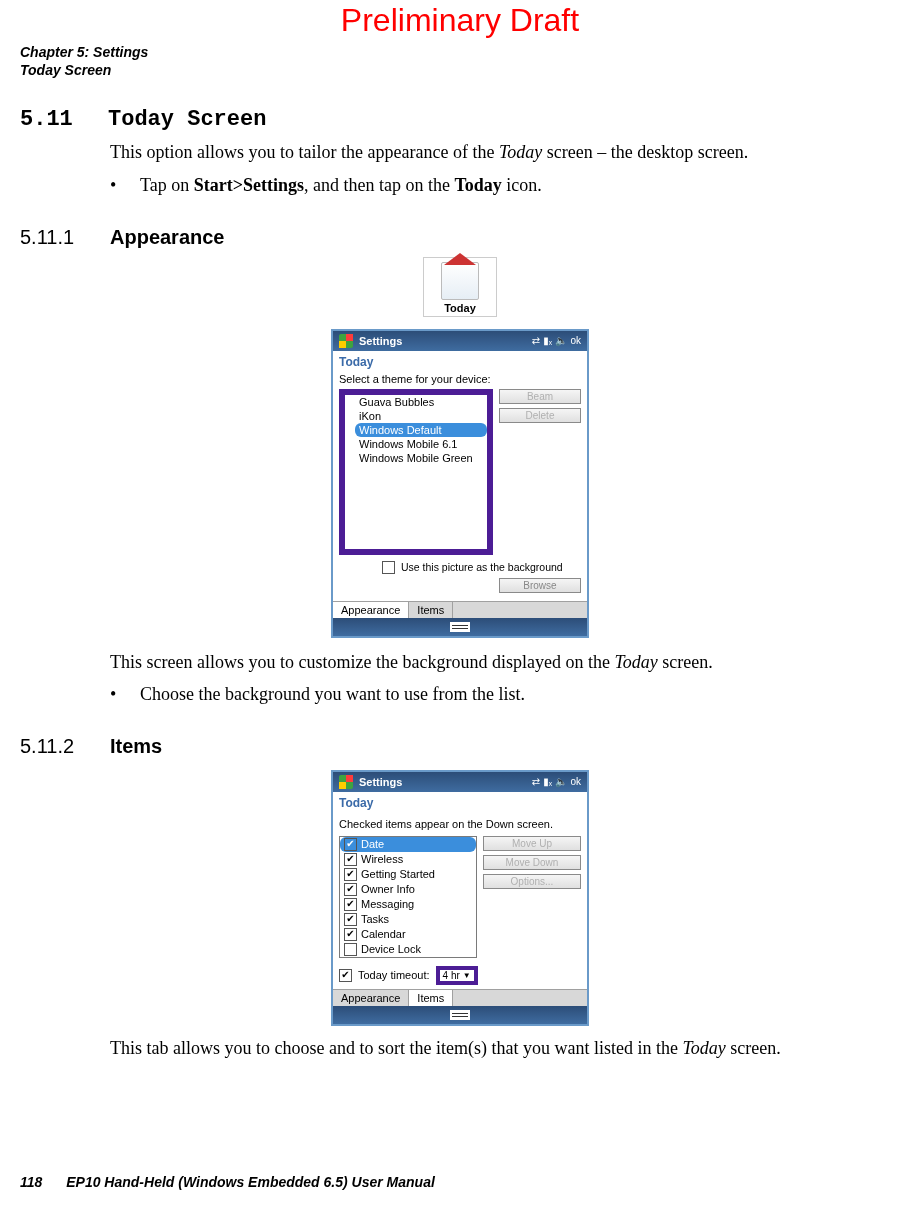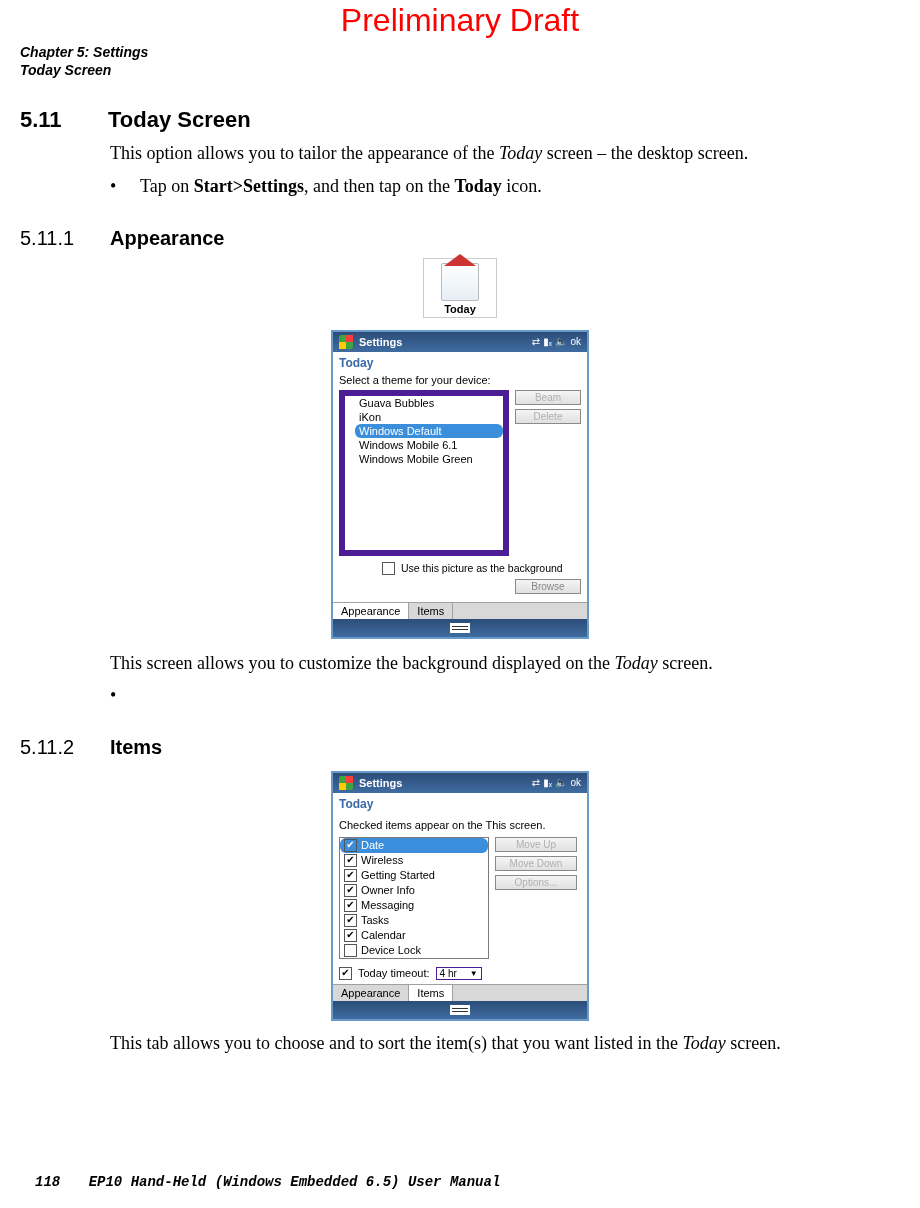--- a/index.html
+++ b/index.html
@@ -29,21 +29,21 @@
     font-weight: bold;
     font-size: 14px;
     font-family: "Trebuchet MS", Arial, sans-serif;
     line-height: 1.3;
     margin-top: 4px;
   }
   .section-row {
     display: flex;
     gap: 28px;
     margin-top: 28px;
-    font-family: Liberation Sans, sans-serif;
+    font-family: Liberation Mono, monospace;
   }
   .section-num {
     font-weight: bold;
     font-size: 22px;
     min-width: 60px;
   }
   .section-title {
     font-weight: bold;
     font-size: 22px;
   }
@@ -185,21 +185,21 @@
   .selected {
     background: #3b8edc;
     color: #fff;
     border-radius: 6px;
   }
   .btn {
     border: 1px solid #8a8a8a;
     background: linear-gradient(#f5f5f5, #e0e0e0);
     font-size: 10px;
     text-align: center;
-    padding: 1px 4px;
+    padding: 1px 12px;
     color: #b0b0b0;
     width: 56px;
     margin-bottom: 4px;
   }
   .checkbox-row {
     display: flex;
     align-items: center;
     gap: 6px;
     font-size: 10.5px;
     margin-top: 6px;
@@ -275,37 +275,36 @@
   }
   .items-btn-col .btn { width: 72px; }
   .timeout-row {
     display: flex;
     align-items: center;
     gap: 6px;
     margin-top: 8px;
     font-size: 11px;
   }
   .selectbox {
-    border: 1px solid #4c1d95;
+    border: 4px solid #4c1d95;
     padding: 0 3px;
     font-size: 10px;
     display: inline-flex;
     align-items: center;
-    gap: 13px;
+    gap: 3px;
   }
   .selectbox .carrot { font-size: 8px; }
   .footer {
     position: absolute;
     bottom: 20px;
     left: 20px;
     font-style: italic;
     font-size: 14px;
     font-weight: bold;
-    font-family: Liberation Mono, monospace;
-    margin-left: 15px;
+    font-family: Liberation Sans, sans-serif;
   }
   .footer .pnum { font-style: italic; margin-right: 20px; }
   .italic { font-style: italic; }
   .bold { font-weight: bold; }
 </style>
 </head>
 <body>
 
 <div class="page">
   <div class="draft">Preliminary Draft</div>
@@ -383,41 +382,42 @@
     <div class="sip-bar">
       <span class="sip-icon"></span>
     </div>
   </div>
 
   <div class="body-text" style="margin-top:12px;">
     <span>This screen allows you to customize the background displayed on the </span><span class="italic">Today</span><span> screen.</span>
   </div>
   <div class="bullet">
     <span class="bchar">•</span>
+    <span>Choose the background you want to use from the list.</span>
   </div>
 
   <div class="subsection-row">
     <div class="subsection-num">5.11.2</div>
     <div class="subsection-title">Items</div>
   </div>
 
   <div class="device">
     <div class="device-header">
       <span class="logo"></span>
       <span class="htitle">Settings</span>
       <span class="hicons">
         <span class="hicon">⇄</span>
         <span class="hicon">▮ₓ</span>
         <span class="hicon">🔈</span>
         <span class="hicon">ok</span>
       </span>
     </div>
     <div class="device-subtitle">Today</div>
     <div class="device-body">
-      <div class="items-label">Checked items appear on the This screen.</div>
+      <div class="items-label">Checked items appear on the Down screen.</div>
       <div class="items-row">
         <div class="items-list">
           <div class="listitem selected">
               <span class="cbox">✔</span>
               <span>Date</span>
             </div>
           <div class="listitem">
               <span class="cbox">✔</span>
               <span>Wireless</span>
             </div>

